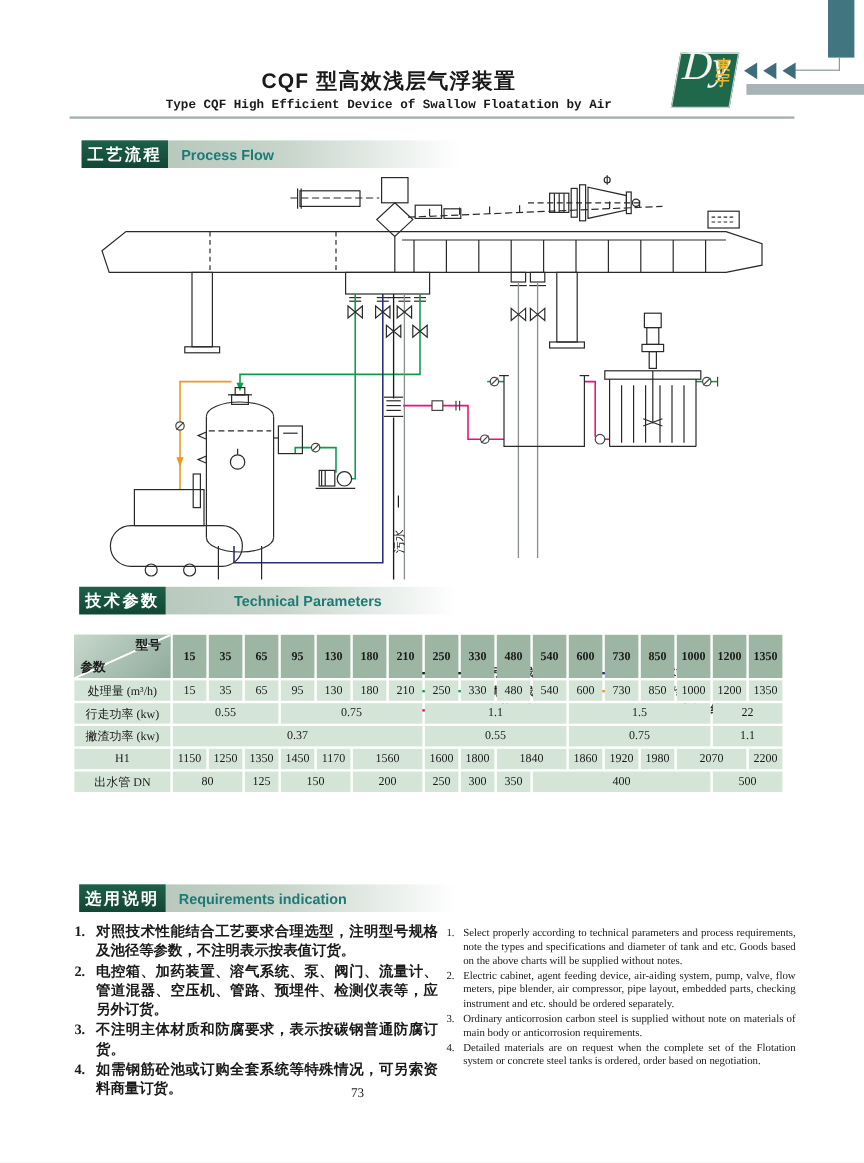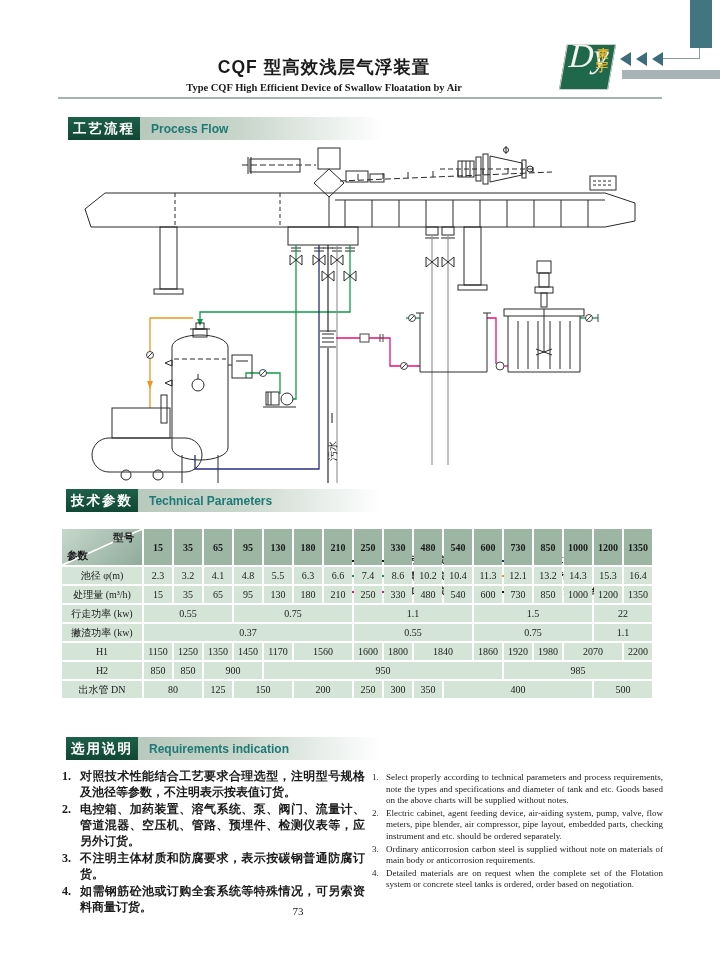--- a/index.html
+++ b/index.html
@@ -13,21 +13,21 @@
              border-bottom:7px solid transparent;border-right:11px solid #3d6d7a;}
   .gray-bar{position:absolute;left:622px;top:70px;width:98px;height:9px;background:#a7b3b7;}
   .logo-box{position:absolute;left:563px;top:44px;width:47px;height:44px;background:#20684c;
             transform:skewX(-10deg);border:1px solid #c9d2cd;}
   .logo-dy{position:absolute;left:3px;top:-6px;color:#f4f4f0;font-size:34px;font-style:italic;
            font-family:"Liberation Serif",serif;transform:skewX(6deg);line-height:1;}
   .logo-chars{position:absolute;right:3px;top:3px;width:13px;color:#e8b830;font-size:12px;
               font-weight:bold;line-height:1.1;transform:skewX(6deg);text-align:center;}
   .title-block{position:absolute;left:0;top:55px;width:648px;text-align:center;}
   .title-zh{font-family:"Liberation Sans","DejaVu Sans",sans-serif;font-weight:bold;font-size:17.5px;letter-spacing:1px;}
-  .title-en{font-family:Liberation Serif, serif;font-weight:bold;font-size:10.5px;margin-top:3px;}
+  .title-en{font-family:Liberation Mono, monospace;font-weight:bold;font-size:10.5px;margin-top:3px;}
   .head-rule{position:absolute;left:58px;top:97px;width:604px;height:2px;background:#a5b2ae;}
   
   .section-bar{position:absolute;height:23px;width:370px;display:flex;align-items:center;
                background:linear-gradient(to right,#aec0b4 0%,#c6d4ca 45%,rgba(255,255,255,0) 85%);}
   .section-bar-zh{background:linear-gradient(to bottom,#1d604a,#114734);color:#fff;font-weight:bold;
                   font-size:13.5px;min-width:72px;height:23px;display:flex;align-items:center;
                   justify-content:center;letter-spacing:2px;font-family:"Liberation Sans",sans-serif;}
   .section-bar-en{color:#1e7a74;font-weight:bold;font-size:12px;margin-left:11px;
                   font-family:"Liberation Sans",sans-serif;}
   
@@ -314,21 +314,21 @@
       <div class="legend-item">
         <span class="legend-line" style="background: rgb(240, 150, 30);"></span>
         <span class="legend-label">空气管线</span>
       </div>
       <div class="legend-item">
         <span class="legend-line" style="background: rgb(26, 26, 26);"></span>
         <span class="legend-label">污泥、浮渣管线</span>
       </div>
     </div>
 
-  <div class="section-bar" style="left:66px;top:489px;">
+  <div class="section-bar" style="left:66px;top:489px;gap:46px;">
     <div class="section-bar-zh">技术参数</div>
     <div class="section-bar-en">Technical Parameters</div>
   </div>
 
   <table class="params-table" id="params-table">
       <colgroup>
         <col style="width: 80px;">
         <col style="width: 28px;">
         <col style="width: 28px;">
         <col style="width: 28px;">
@@ -367,40 +367,20 @@
           <td>600</td>
           <td>730</td>
           <td>850</td>
           <td>1000</td>
           <td>1200</td>
           <td>1350</td>
         </tr>
       </thead>
       <tbody>
         <tr>
-          <td class="row-label">池径 φ(m)</td>
-          <td>2.3</td>
-          <td>3.2</td>
-          <td>4.1</td>
-          <td>4.8</td>
-          <td>5.5</td>
-          <td>6.3</td>
-          <td>6.6</td>
-          <td>7.4</td>
-          <td>8.6</td>
-          <td>10.2</td>
-          <td>10.4</td>
-          <td>11.3</td>
-          <td>12.1</td>
-          <td>13.2</td>
-          <td>14.3</td>
-          <td>15.3</td>
-          <td>16.4</td>
-        </tr>
-        <tr>
           <td class="row-label">处理量 (m³/h)</td>
           <td>15</td>
           <td>35</td>
           <td>65</td>
           <td>95</td>
           <td>130</td>
           <td>180</td>
           <td>210</td>
           <td>250</td>
           <td>330</td>
@@ -439,28 +419,20 @@
           <td>1600</td>
           <td>1800</td>
           <td colspan="2">1840</td>
           <td>1860</td>
           <td>1920</td>
           <td>1980</td>
           <td colspan="2">2070</td>
           <td>2200</td>
         </tr>
         <tr>
-          <td class="row-label">H2</td>
-          <td>850</td>
-          <td>850</td>
-          <td colspan="2">900</td>
-          <td colspan="8">950</td>
-          <td colspan="5">985</td>
-        </tr>
-        <tr>
           <td class="row-label">出水管 DN</td>
           <td colspan="2">80</td>
           <td>125</td>
           <td colspan="2">150</td>
           <td colspan="2">200</td>
           <td>250</td>
           <td>300</td>
           <td>350</td>
           <td colspan="5">400</td>
           <td colspan="2">500</td>

